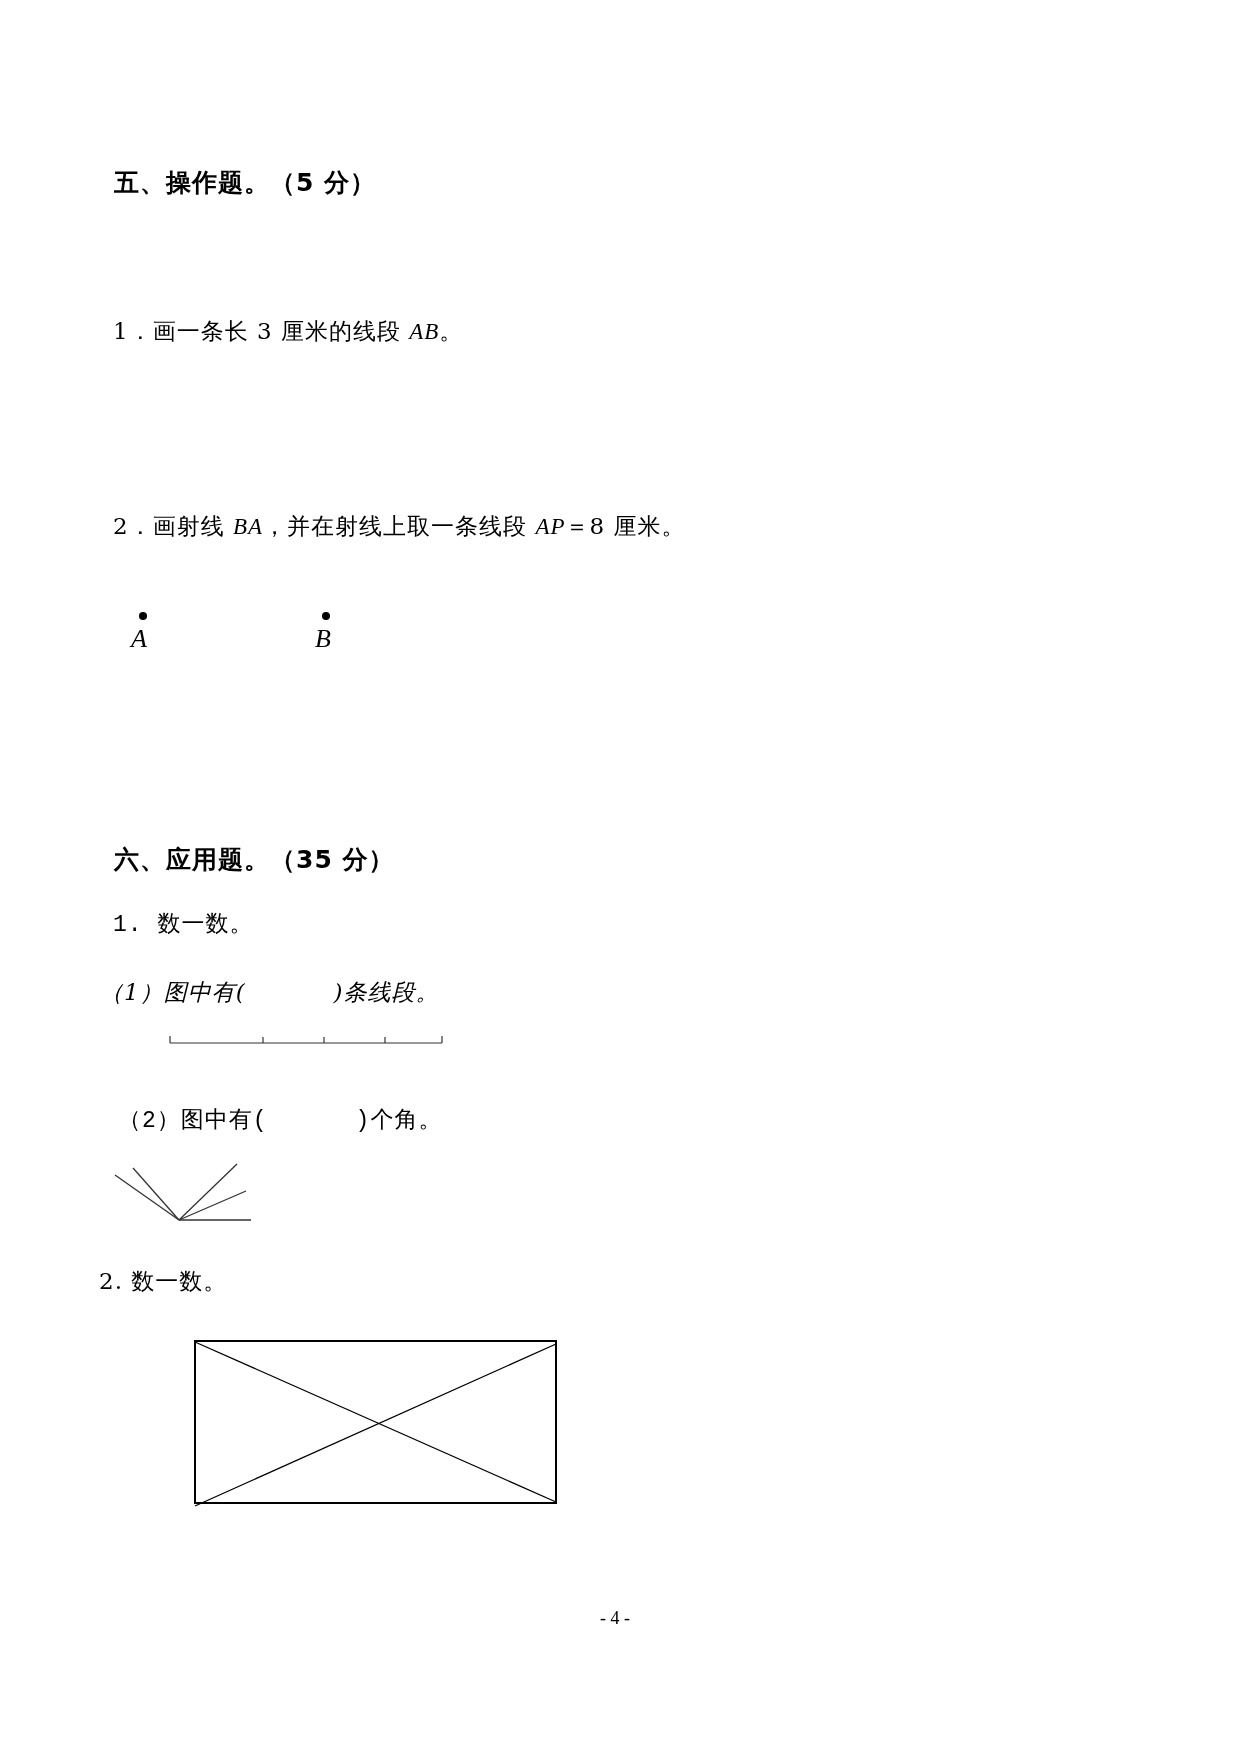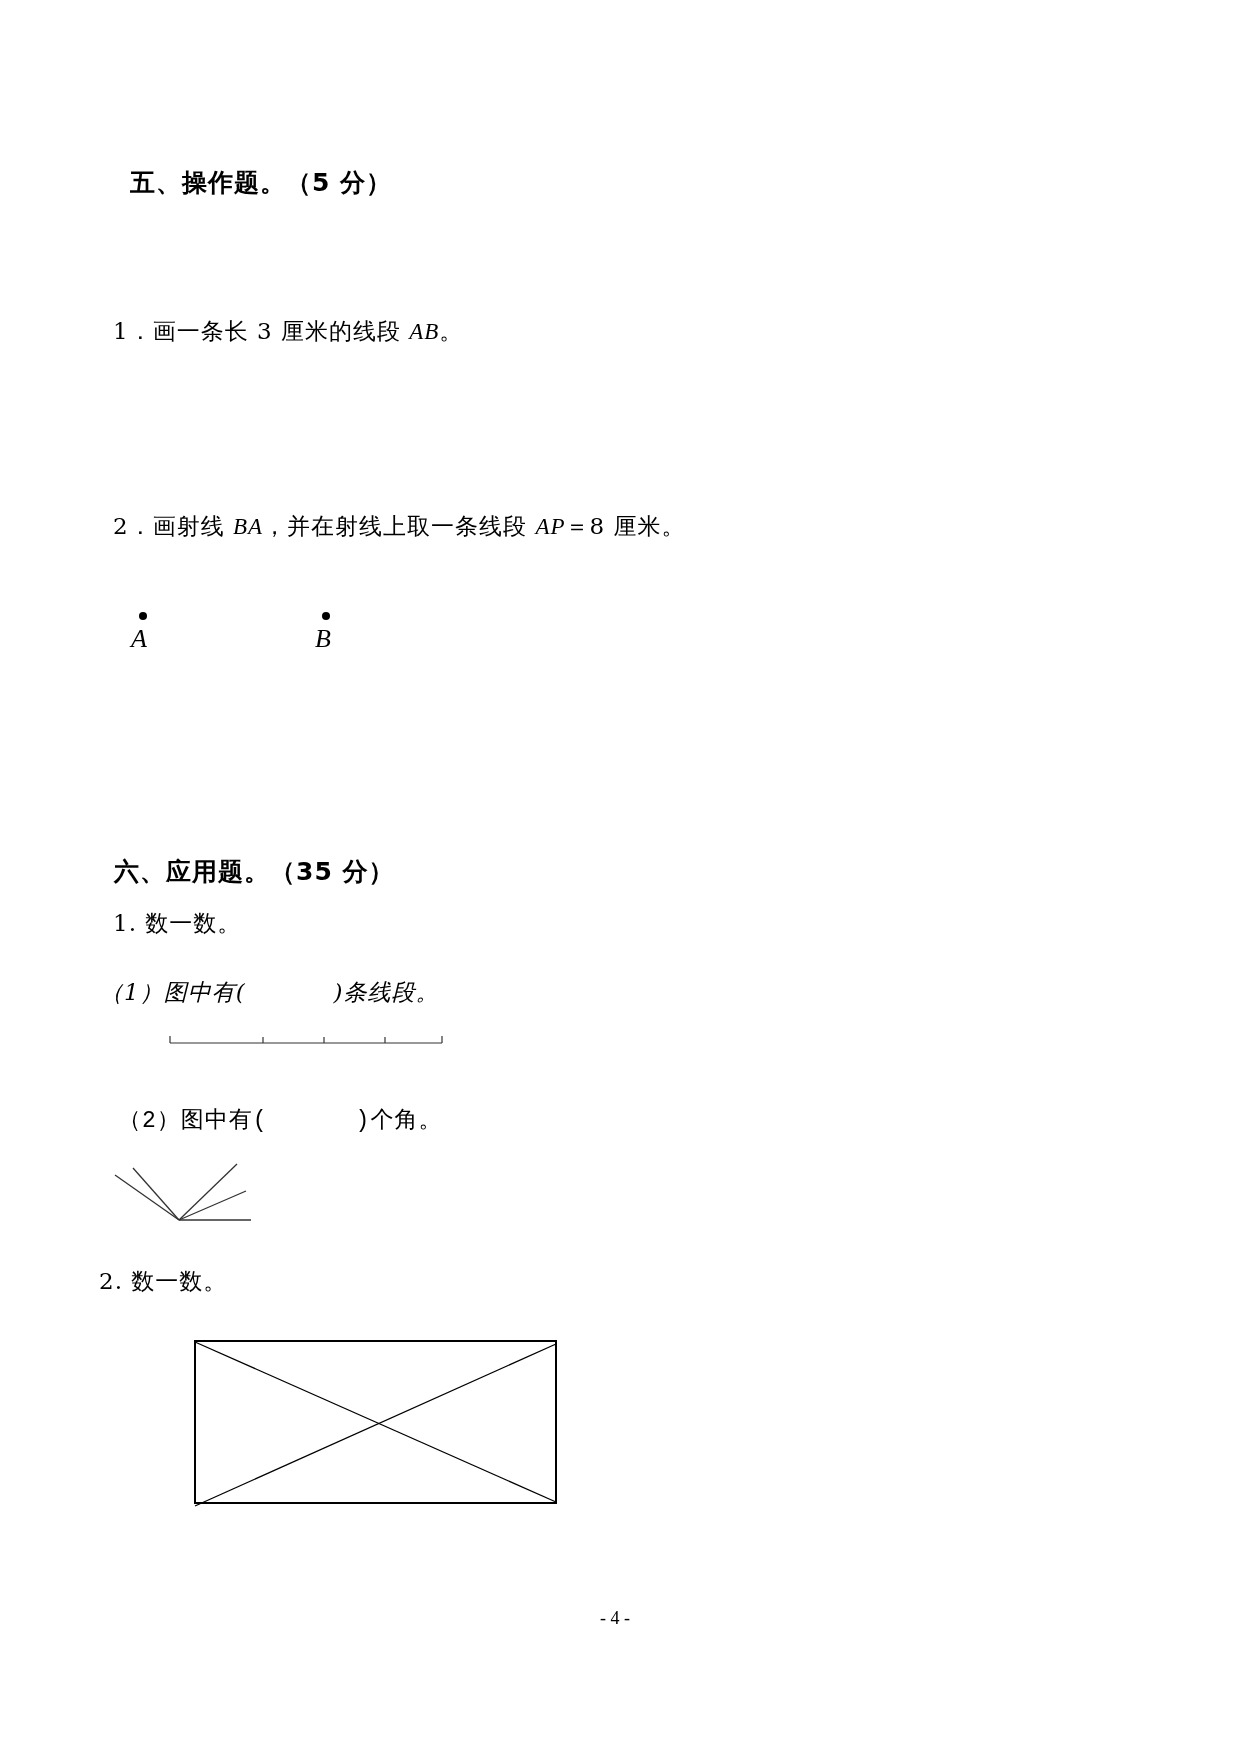--- a/index.html
+++ b/index.html
@@ -10,21 +10,21 @@
   .q { font-size: 23px; letter-spacing: 1px; text-align: right; }
   .q i { font-family: "Liberation Serif", serif; font-style: italic; }
   .blank { display: inline-block; width: 88px; }
   svg { position: absolute; left: 0; top: 0; }
   .pt-label { font-family: "Liberation Serif", serif; font-style: italic; font-size: 26px; }
   .pagenum { font-family: "Liberation Serif", serif; font-size: 18px; }
 </style>
 </head>
 <body>
 
-<div class="abs heading" style="left:130px; top:166px;">五、操作题。（5 分）</div>
+<div class="abs heading" style="left:114px; top:166px;">五、操作题。（5 分）</div>
 
 <div class="abs q" style="left:113px; top:316px;">
   <span>1．</span><span>画一条长 3 厘米的线段 </span><i>AB</i><span>。</span>
 </div>
 
 <div class="abs q" style="left:113px; top:511px;">
   <span>2．</span><span>画射线 </span><i>BA</i><span>，并在射线上取一条线段 </span><i>AP</i><span>＝8 厘米。</span>
 </div>
 
 <svg width="1240" height="1754">
@@ -52,23 +52,23 @@
   <g stroke="#000" fill="none">
     <rect x="195" y="1341" width="361" height="162" stroke-width="2"></rect>
     <line x1="195" y1="1342" x2="556" y2="1502" stroke-width="1.3"></line>
     <line x1="195" y1="1506" x2="556" y2="1344" stroke-width="1.3"></line>
   </g>
 </svg>
 
 <div class="abs pt-label" style="left:131px; top:624px;">A</div>
 <div class="abs pt-label" style="left:315px; top:624px;">B</div>
 
-<div class="abs heading" style="left:114px; top:843px;margin-top:12px;">六、应用题。（35 分）</div>
+<div class="abs heading" style="left:114px; top:843px;">六、应用题。（35 分）</div>
 
-<div class="abs q" style="left:113px; top:908px;">1. 数一数。</div>
+<div class="abs q" style="left:113px; top:908px;font-family:Liberation Mono, monospace;">1. 数一数。</div>
 
 <div class="abs q" style="left:100px; top:977px;font-style:italic;">
   <span>（1）图中有(</span><span class="blank"></span><span>)条线段。</span>
 </div>
 
 <div class="abs q" style="left:118px; top:1104px;font-family:Liberation Mono, monospace;">
   <span>（2）图中有(</span><span class="blank"></span><span>)个角。</span>
 </div>
 
 <div class="abs q" style="left:99px; top:1266px;">2. 数一数。</div>

